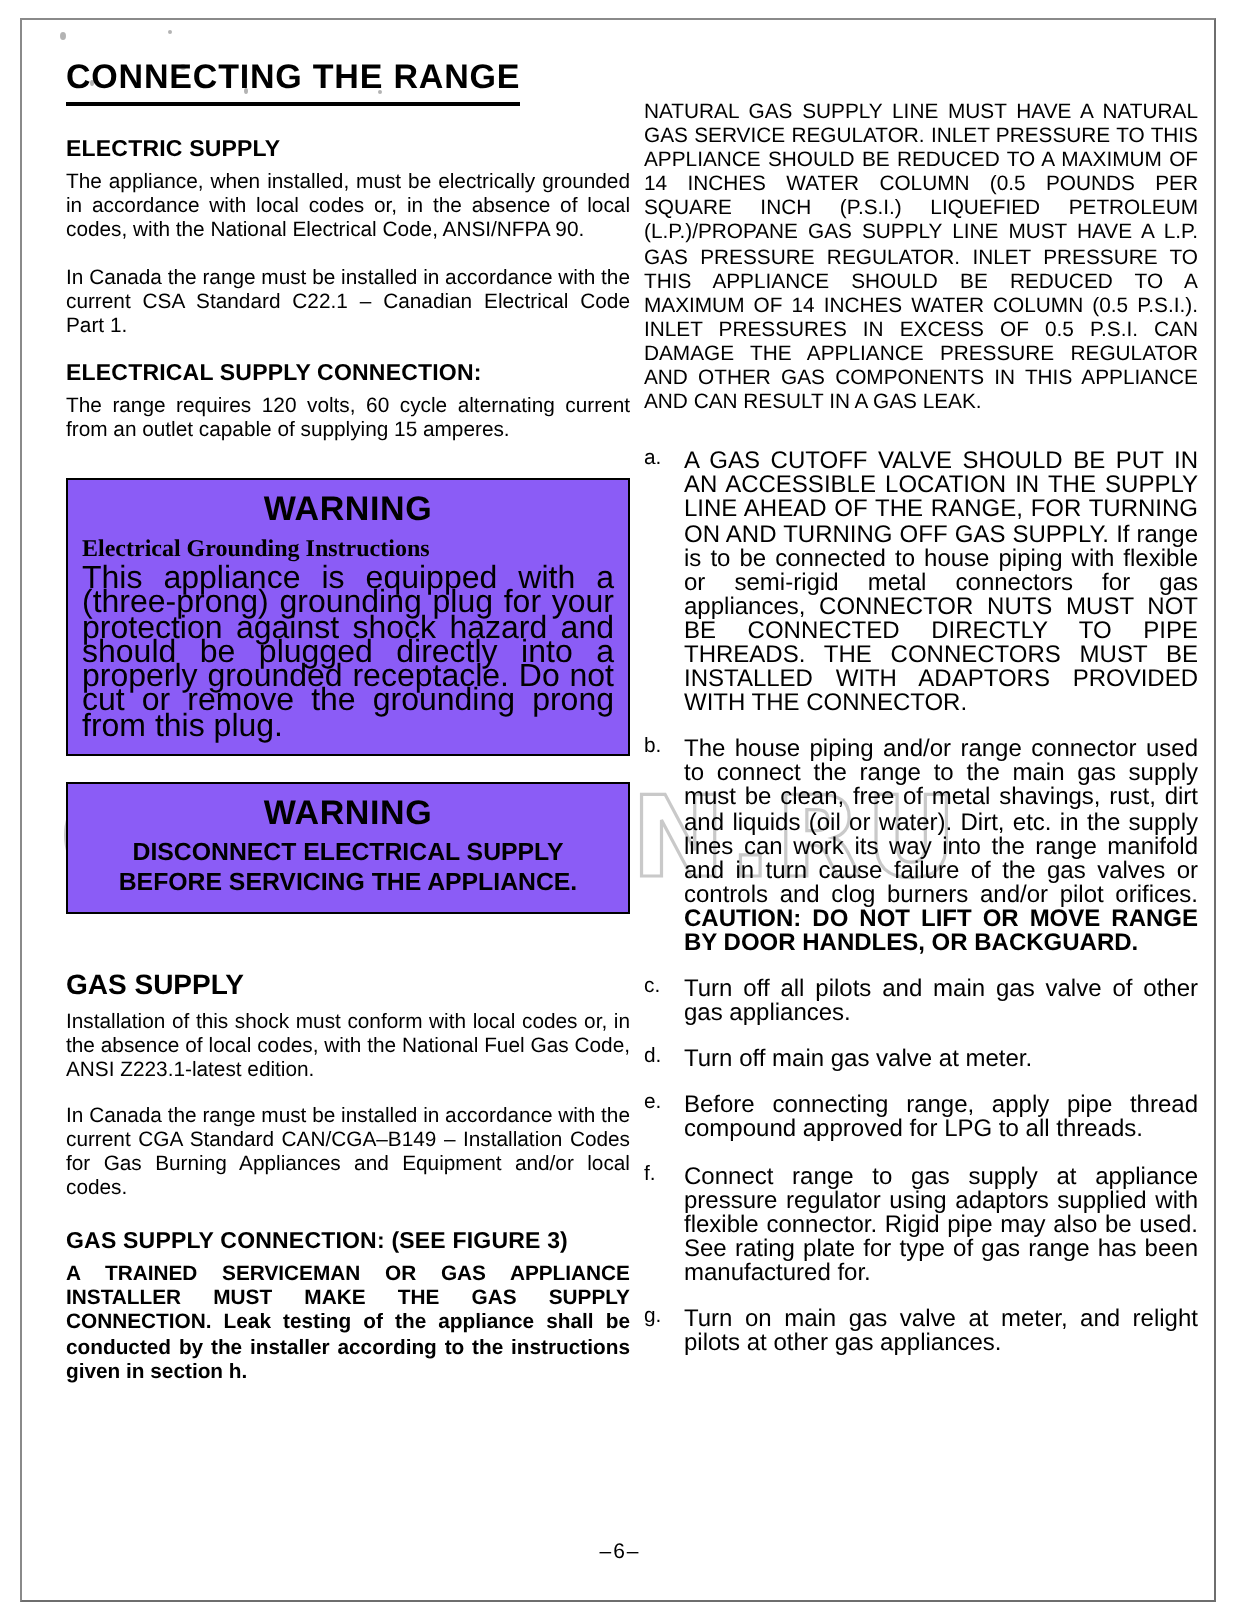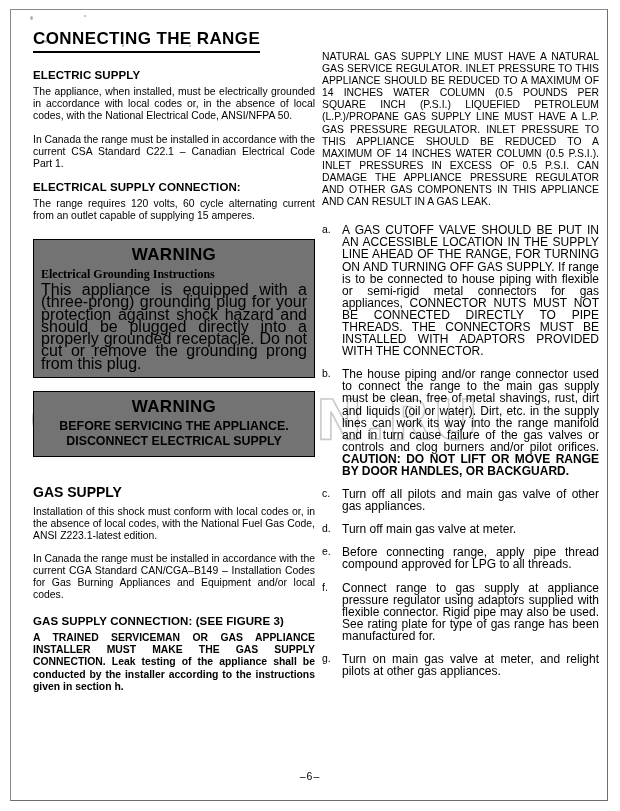--- a/index.html
+++ b/index.html
@@ -98,21 +98,21 @@
     margin: 0 0 11px 0;
     letter-spacing: 0;
   }
   p.body.bold  { font-weight: 700; }
 
   
   .warnbox {
     border: 1.5px solid #000;
     padding: 5px 7px 7px 7px;
     margin: 0 0 13px 0;
-    background: #737373;
+    background: #8b5cf6;
     position: relative;
   }
   .warnbox .wtitle {
     text-align: center;
     font-size: 17px;
     font-weight: 700;
     letter-spacing: .3px;
     line-height: 1.15;
     margin-bottom: 2px;
   }
@@ -185,38 +185,38 @@
 
   <div id="watermark">OVENMAN.RU</div>
 
   <div id="content">
 
     <div class="col" id="col-left">
 
       <h1 class="doc-title">CONNECTING THE RANGE</h1>
 
       <h2 class="sec">ELECTRIC SUPPLY</h2>
-      <p class="body">The appliance, when installed, must be electrically grounded in accordance with local codes or, in the absence of local codes, with the National Electrical Code, ANSI/NFPA 50.</p>
+      <p class="body">The appliance, when installed, must be electrically grounded in accordance with local codes or, in the absence of local codes, with the National Electrical Code, ANSI/NFPA 90.</p>
       <p class="body">In Canada the range must be installed in accordance with the current CSA Standard C22.1 – Canadian Electrical Code Part 1.</p>
 
       <h2 class="sec">ELECTRICAL SUPPLY CONNECTION:</h2>
       <p class="body">The range requires 120 volts, 60 cycle alternating current from an outlet capable of supplying 15 amperes.</p>
 
       <div style="height:6px"></div>
 
       <div class="warnbox">
         <div class="wtitle">WARNING</div>
         <div class="wsub">Electrical Grounding Instructions</div>
         <div class="wbody">This appliance is equipped with a (three-prong) grounding plug for your protection against shock hazard and should be plugged directly into a properly grounded receptacle. Do not cut or remove the grounding prong from this plug.</div>
       </div>
 
       <div class="warnbox">
         <div class="wtitle">WARNING</div>
+        <div class="wbody bigcenter" style="text-align:center;">DISCONNECT    ELECTRICAL    SUPPLY</div>
         <div class="wbody bigcenter" style="text-align:center;">BEFORE SERVICING THE APPLIANCE.</div>
-        <div class="wbody bigcenter" style="text-align:center;">DISCONNECT    ELECTRICAL    SUPPLY</div>
       </div>
 
       <div style="height:14px"></div>
 
       <h2 class="big">GAS SUPPLY</h2>
       <p class="body">Installation of this shock must conform with local codes or, in the absence of local codes, with the National Fuel Gas Code, ANSI Z223.1-latest edition.</p>
       <p class="body">In Canada the range must be installed in accordance with the current CGA Standard CAN/CGA–B149 – Installation Codes for Gas Burning Appliances and Equipment and/or local codes.</p>
 
       <div style="height:3px"></div>
 

